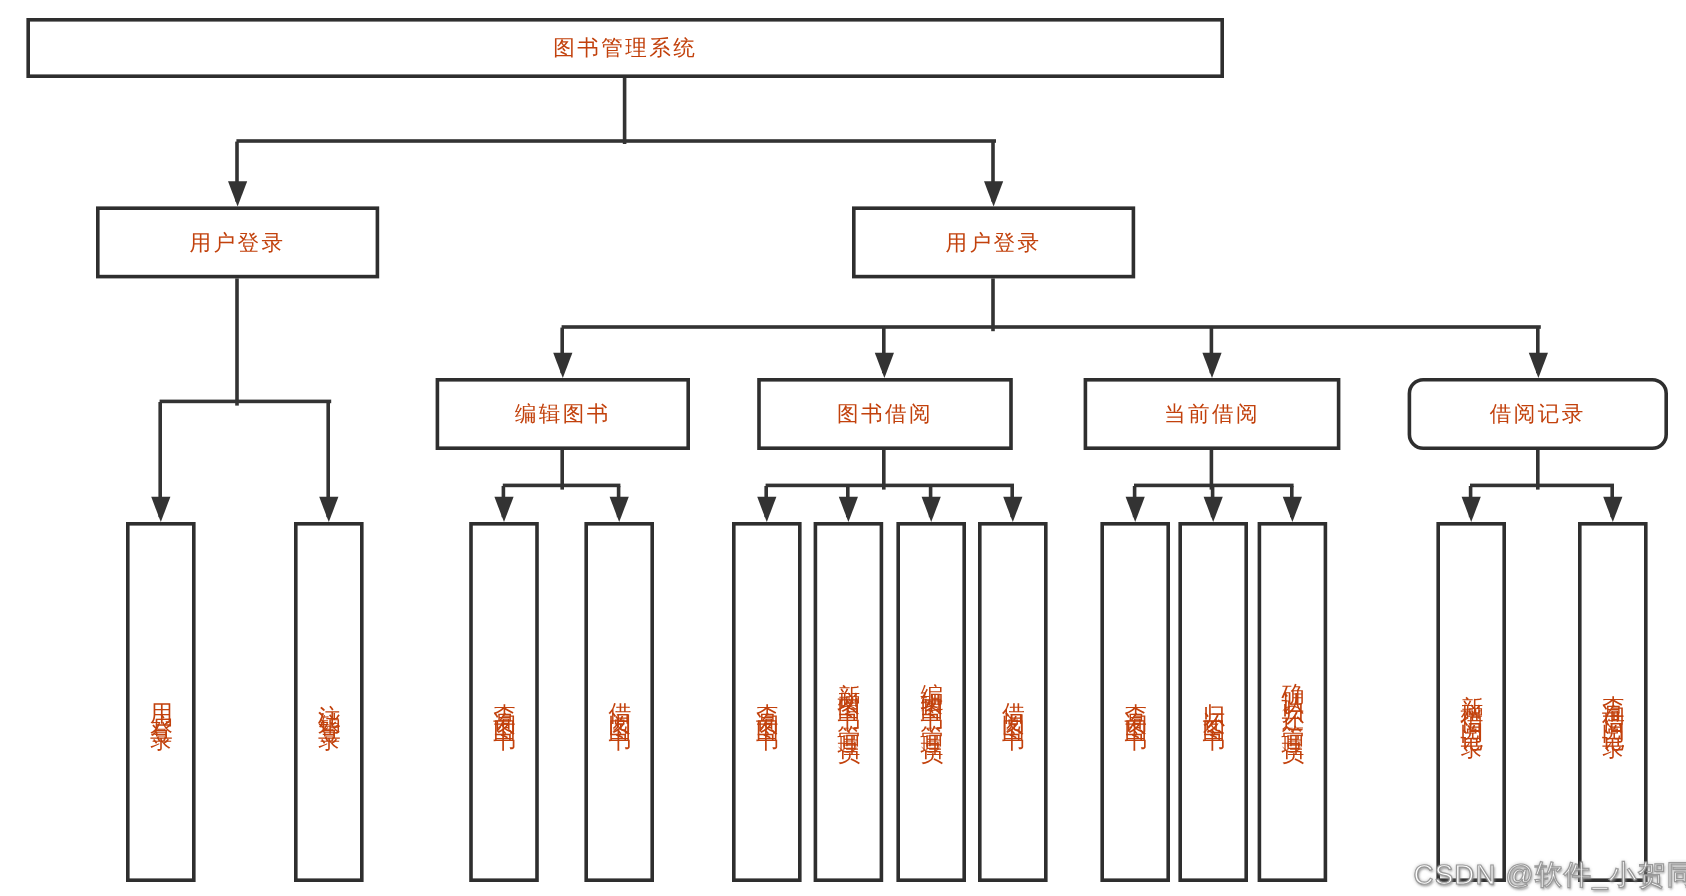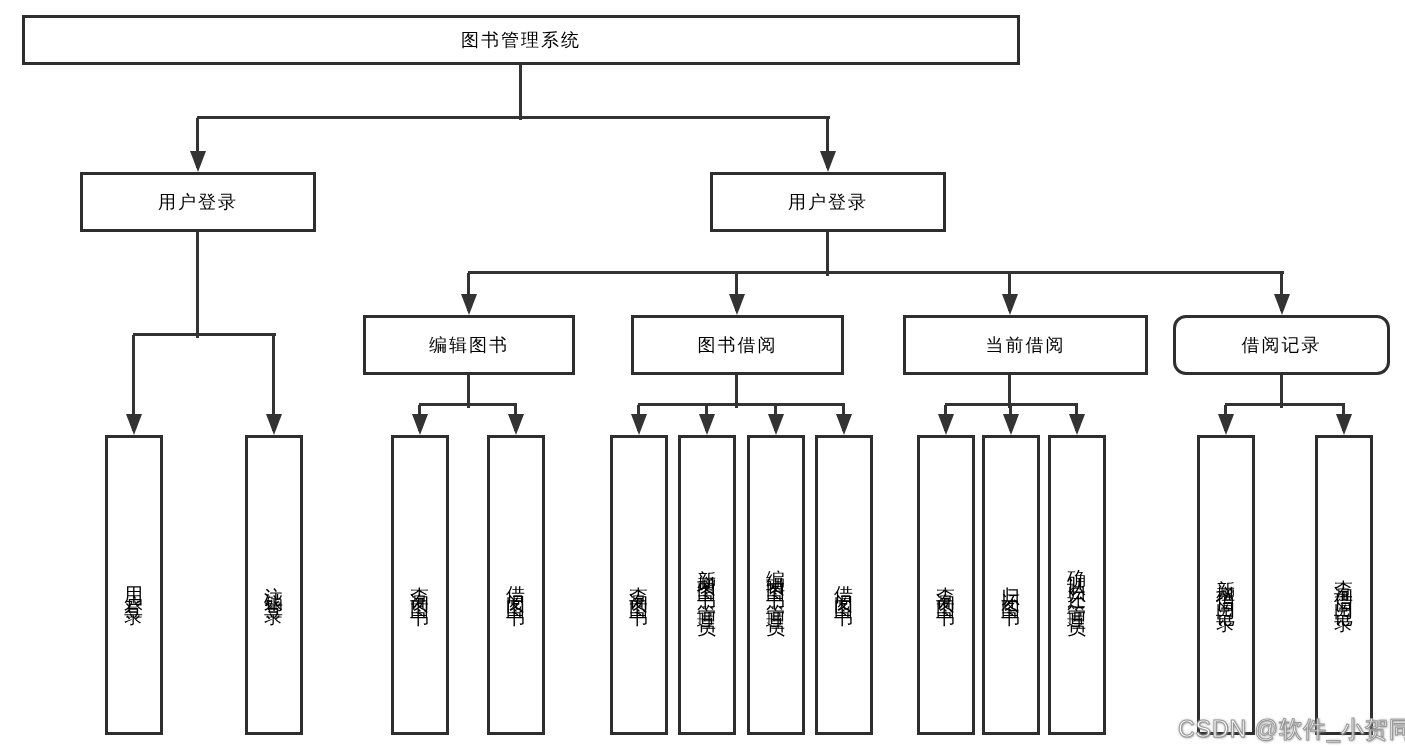--- a/index.html
+++ b/index.html
@@ -11,21 +11,21 @@
     overflow:hidden;
   }
   .box{
     position:absolute;
     box-sizing:border-box;
     background:#ffffff;
     border:3px solid #2e2e2e;
     display:flex;
     align-items:center;
     justify-content:center;
-    color:#000000;
+    color:#c2410c;
   }
   .h-label{font-size:18px;letter-spacing:2px;white-space:nowrap;}
   .leaf-label{
     writing-mode:vertical-rl;
     text-orientation:mixed;
     font-size:19px;
     letter-spacing:7px;
     line-height:1;
     white-space:nowrap;
   }
@@ -64,21 +64,21 @@
   <div class="box" style="left:710px;top:172px;width:236px;height:60px;">
     <span class="h-label">用户登录</span>
   </div>
 
   <div class="box" style="left:363px;top:315px;width:212px;height:60px;">
     <span class="h-label">编辑图书</span>
   </div>
   <div class="box" style="left:631px;top:315px;width:213px;height:60px;">
     <span class="h-label">图书借阅</span>
   </div>
-  <div class="box" style="left:903px;top:315px;width:245px;height:60px;">
+  <div class="box" style="left:903px;top:315px;width:214px;height:60px;">
     <span class="h-label">当前借阅</span>
   </div>
   <div class="box" style="left:1173px;top:315px;width:217px;height:60px;border-radius:13px;">
     <span class="h-label">借阅记录</span>
   </div>
 
   <div class="box" style="left:105px;top:435px;width:58px;height:300px;">
     <span class="leaf-label">用户登录</span>
   </div>
   <div class="box" style="left:245px;top:435px;width:58px;height:300px;">

